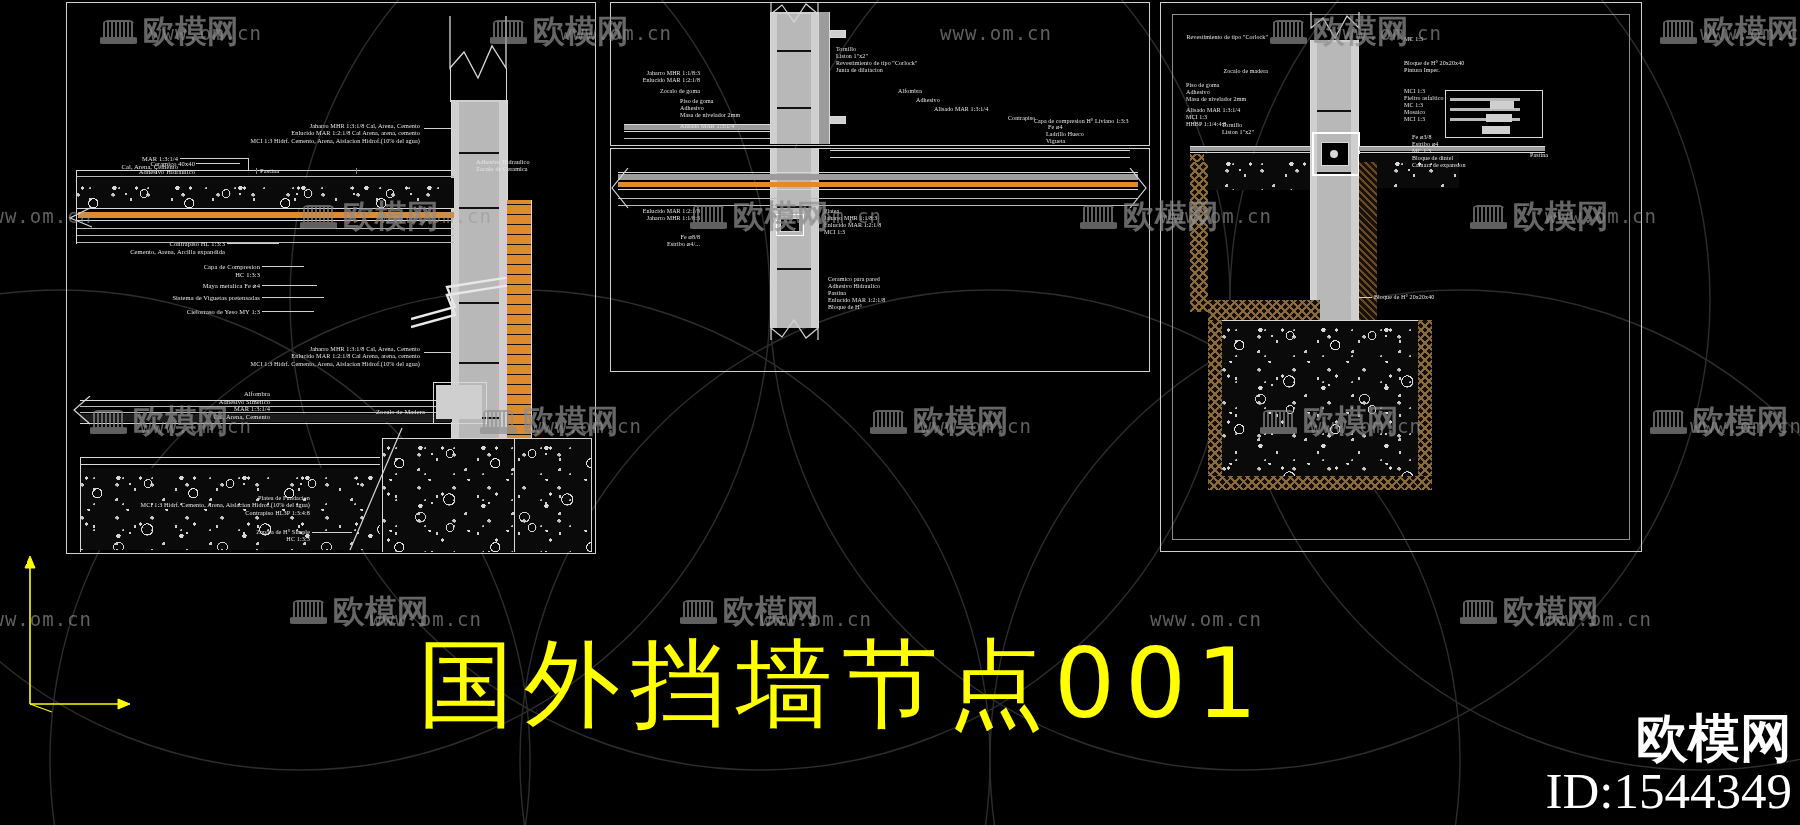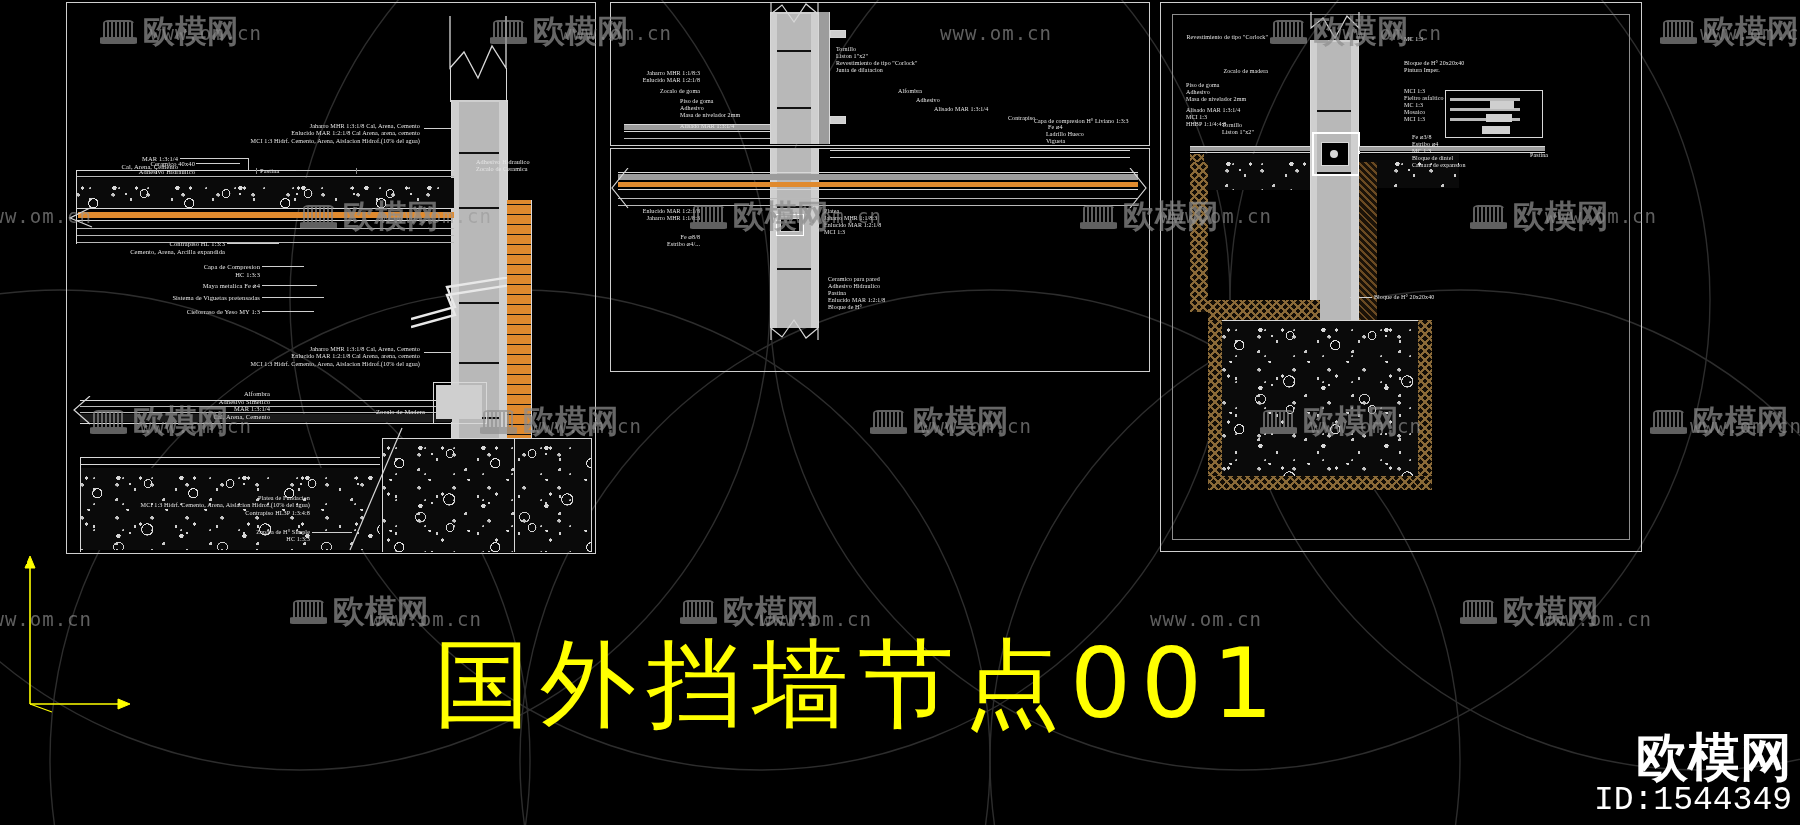--- a/index.html
+++ b/index.html
@@ -95,21 +95,21 @@
   
   #title{
     position:absolute;color:#ffff00;white-space:nowrap;
     font-family:"DejaVu Sans", sans-serif;font-weight:400;
   }
   
   .ucs line,.ucs polygon{stroke:#ffff00;fill:#ffff00;}
   
   #brand{position:absolute;right:8px;bottom:6px;text-align:right;color:#fff;}
   #brand .bn{font-family:"DejaVu Sans", sans-serif;font-weight:700;font-size:52px;line-height:.95;}
-  #brand .bid{font-family:Liberation Mono, monospace;font-size:33px;line-height:1.1;}
+  #brand .bid{font-family:Liberation Serif, serif;font-size:51px;line-height:1.1;}
 </style>
 </head>
 <body>
 
 <div id="stage">
 
   <svg class="wm-arcs" width="1800" height="825" viewBox="0 0 1800 825">
     <g fill="none" stroke="#5a5a5a" stroke-width="1.4">
       <circle cx="300" cy="300" r="470"></circle>
       <circle cx="760" cy="300" r="470"></circle>
@@ -592,20 +592,20 @@
   <svg class="ucs" style="position:absolute;left:12px;top:554px;" width="126" height="160" viewBox="0 0 126 160">
     <line x1="18" y1="150" x2="18" y2="12" stroke-width="1.6"></line>
     <polygon points="18,2 13,14 23,14"></polygon>
     <line x1="18" y1="150" x2="108" y2="150" stroke-width="1.6"></line>
     <polygon points="118,150 106,145 106,155"></polygon>
     <text x="10" y="10" font-size="14" font-family="DejaVu Sans, sans-serif">Y</text>
     <text x="112" y="144" font-size="14" font-family="DejaVu Sans, sans-serif">X</text>
     <line x1="18" y1="150" x2="40" y2="158" stroke-width="1.2"></line>
   </svg>
 
-  <div id="title" style="left:434px;top:621px;font-size:96px;letter-spacing:10px;">国外挡墙节点001</div>
+  <div id="title" style="left:418px;top:621px;font-size:96px;letter-spacing:10px;">国外挡墙节点001</div>
 
   <div id="brand">
     <div class="bn">欧模网</div>
     <div class="bid">ID:1544349</div>
   </div>
 
 </div>
 
 </body></html>

